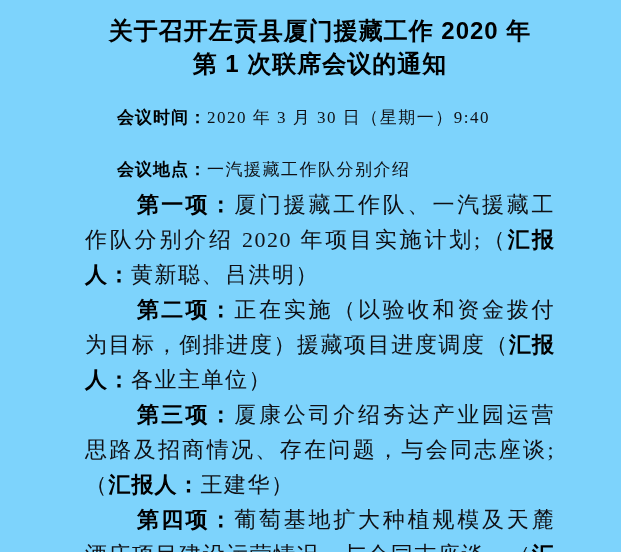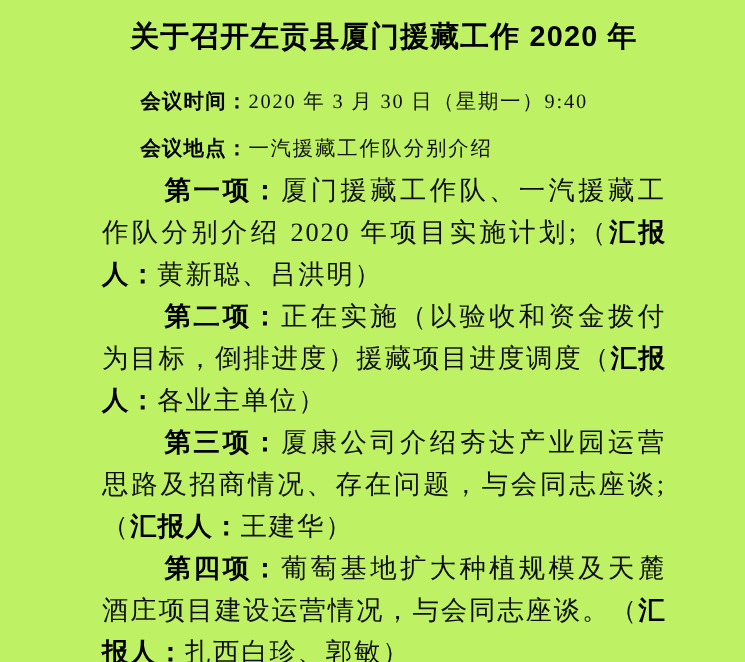--- a/index.html
+++ b/index.html
@@ -12,35 +12,35 @@
     height: 552px;
     overflow: hidden;
     font-family: "Liberation Serif", "DejaVu Serif", serif;
     color: #101014;
   }
   .page {
     box-sizing: border-box;
     width: 621px;
     height: 552px;
     padding: 14px 66px 0 85px;
-    background: #bef264;
+    background: #7dd3fc;
   }
   .doc-title {
     margin: 0 0 20px 0;
     text-align: center;
     font-family: "Liberation Sans", "DejaVu Sans", sans-serif;
     font-weight: 700;
     font-size: 24px;
     line-height: 33px;
     letter-spacing: 1px;
     color: #000000;
   }
   .doc-title .tline { display: block; }
   .meta-block p {
-    margin: 4px 0 0 32px;
+    margin: 17px 0 0 32px;
     font-size: 17px;
     line-height: 35px;
     letter-spacing: 1.5px;
     white-space: nowrap;
   }
   .agenda-block p {
     margin: 0;
     font-size: 22px;
     line-height: 35px;
     letter-spacing: 1.5px;
@@ -54,20 +54,21 @@
     color: #000000;
   }
 </style>
 </head>
 <body>
 
 <div class="page">
 
   <h1 class="doc-title">
     <span class="tline">关于召开左贡县厦门援藏工作 2020 年</span>
+    <span class="tline">第 1 次联席会议的通知</span>
   </h1>
 
   <div class="meta-block">
     <p><b class="lbl">会议时间：</b><span>2020 年 3 月 30 日（星期一）9:40</span></p>
     <p><b class="lbl">会议地点：</b><span>一汽援藏工作队分别介绍</span></p>
   </div>
 
   <div class="agenda-block">
     <p><b class="lbl">第一项：</b><span>厦门援藏工作队、一汽援藏工作队分别介绍 2020 年项目实施计划;（</span><b class="lbl">汇报人：</b><span>黄新聪、吕洪明）</span></p>
     <p><b class="lbl">第二项：</b><span>正在实施（以验收和资金拨付为目标，倒排进度）援藏项目进度调度（</span><b class="lbl">汇报人：</b><span>各业主单位）</span></p>

